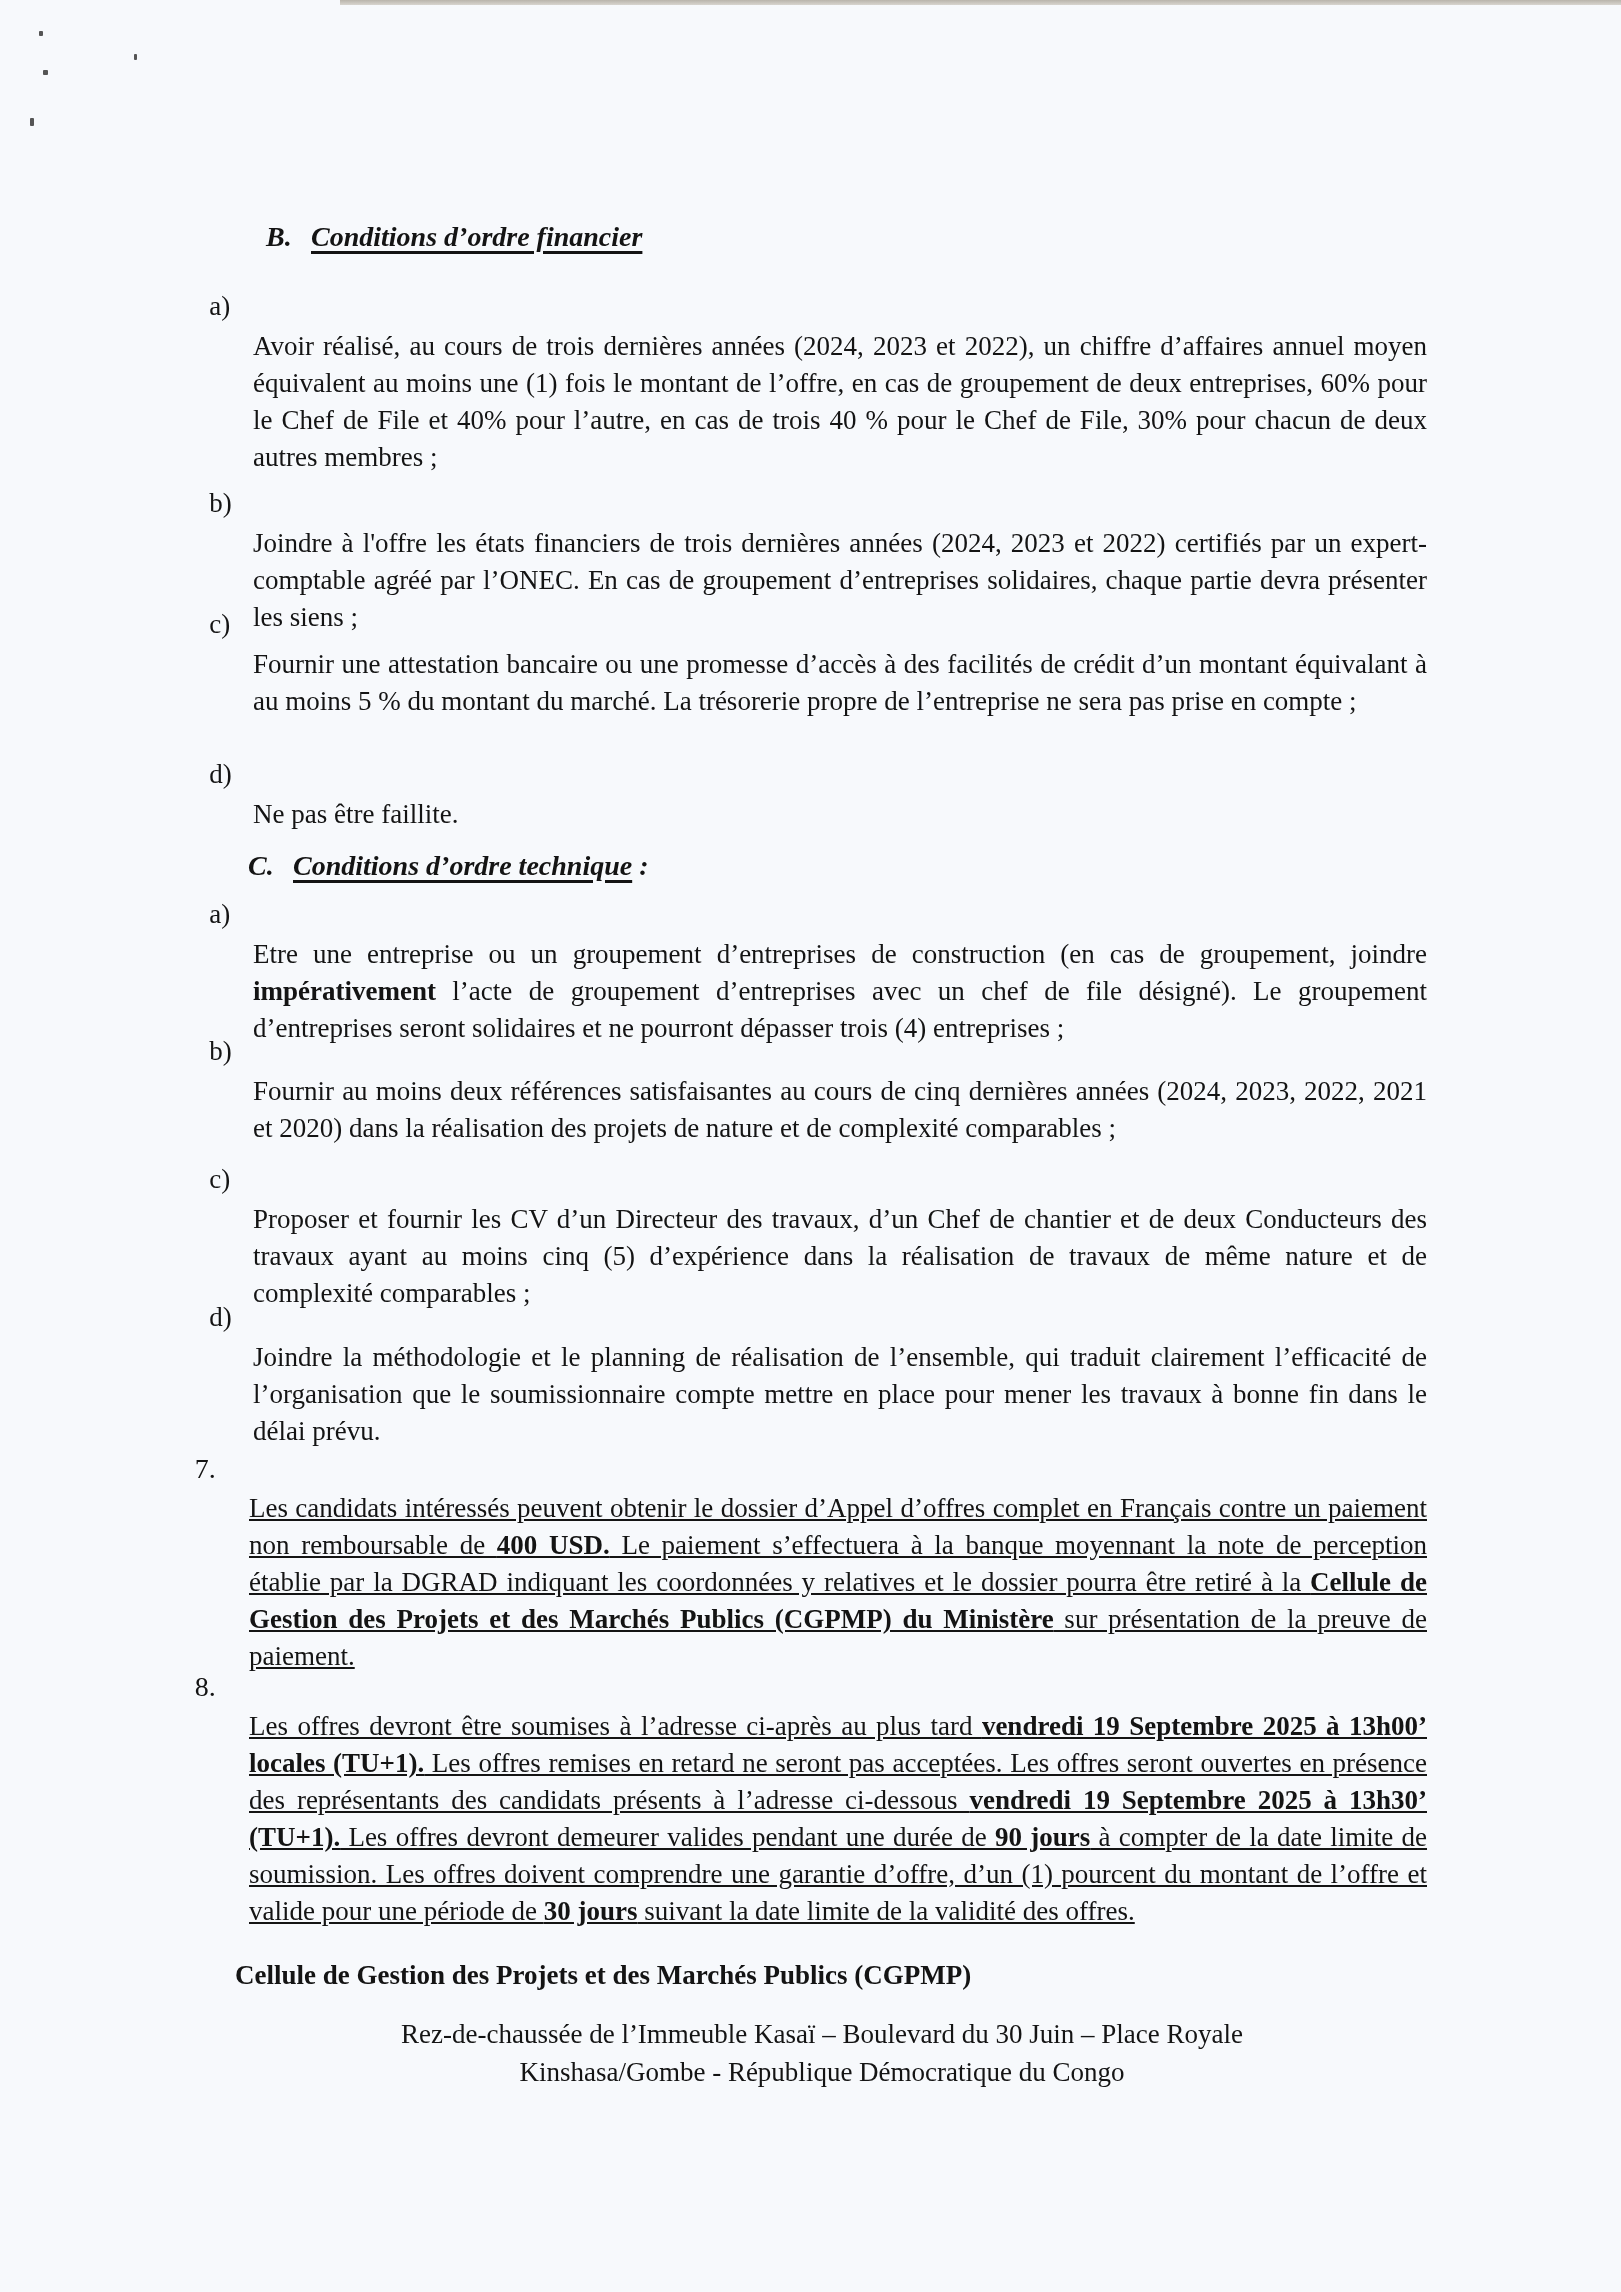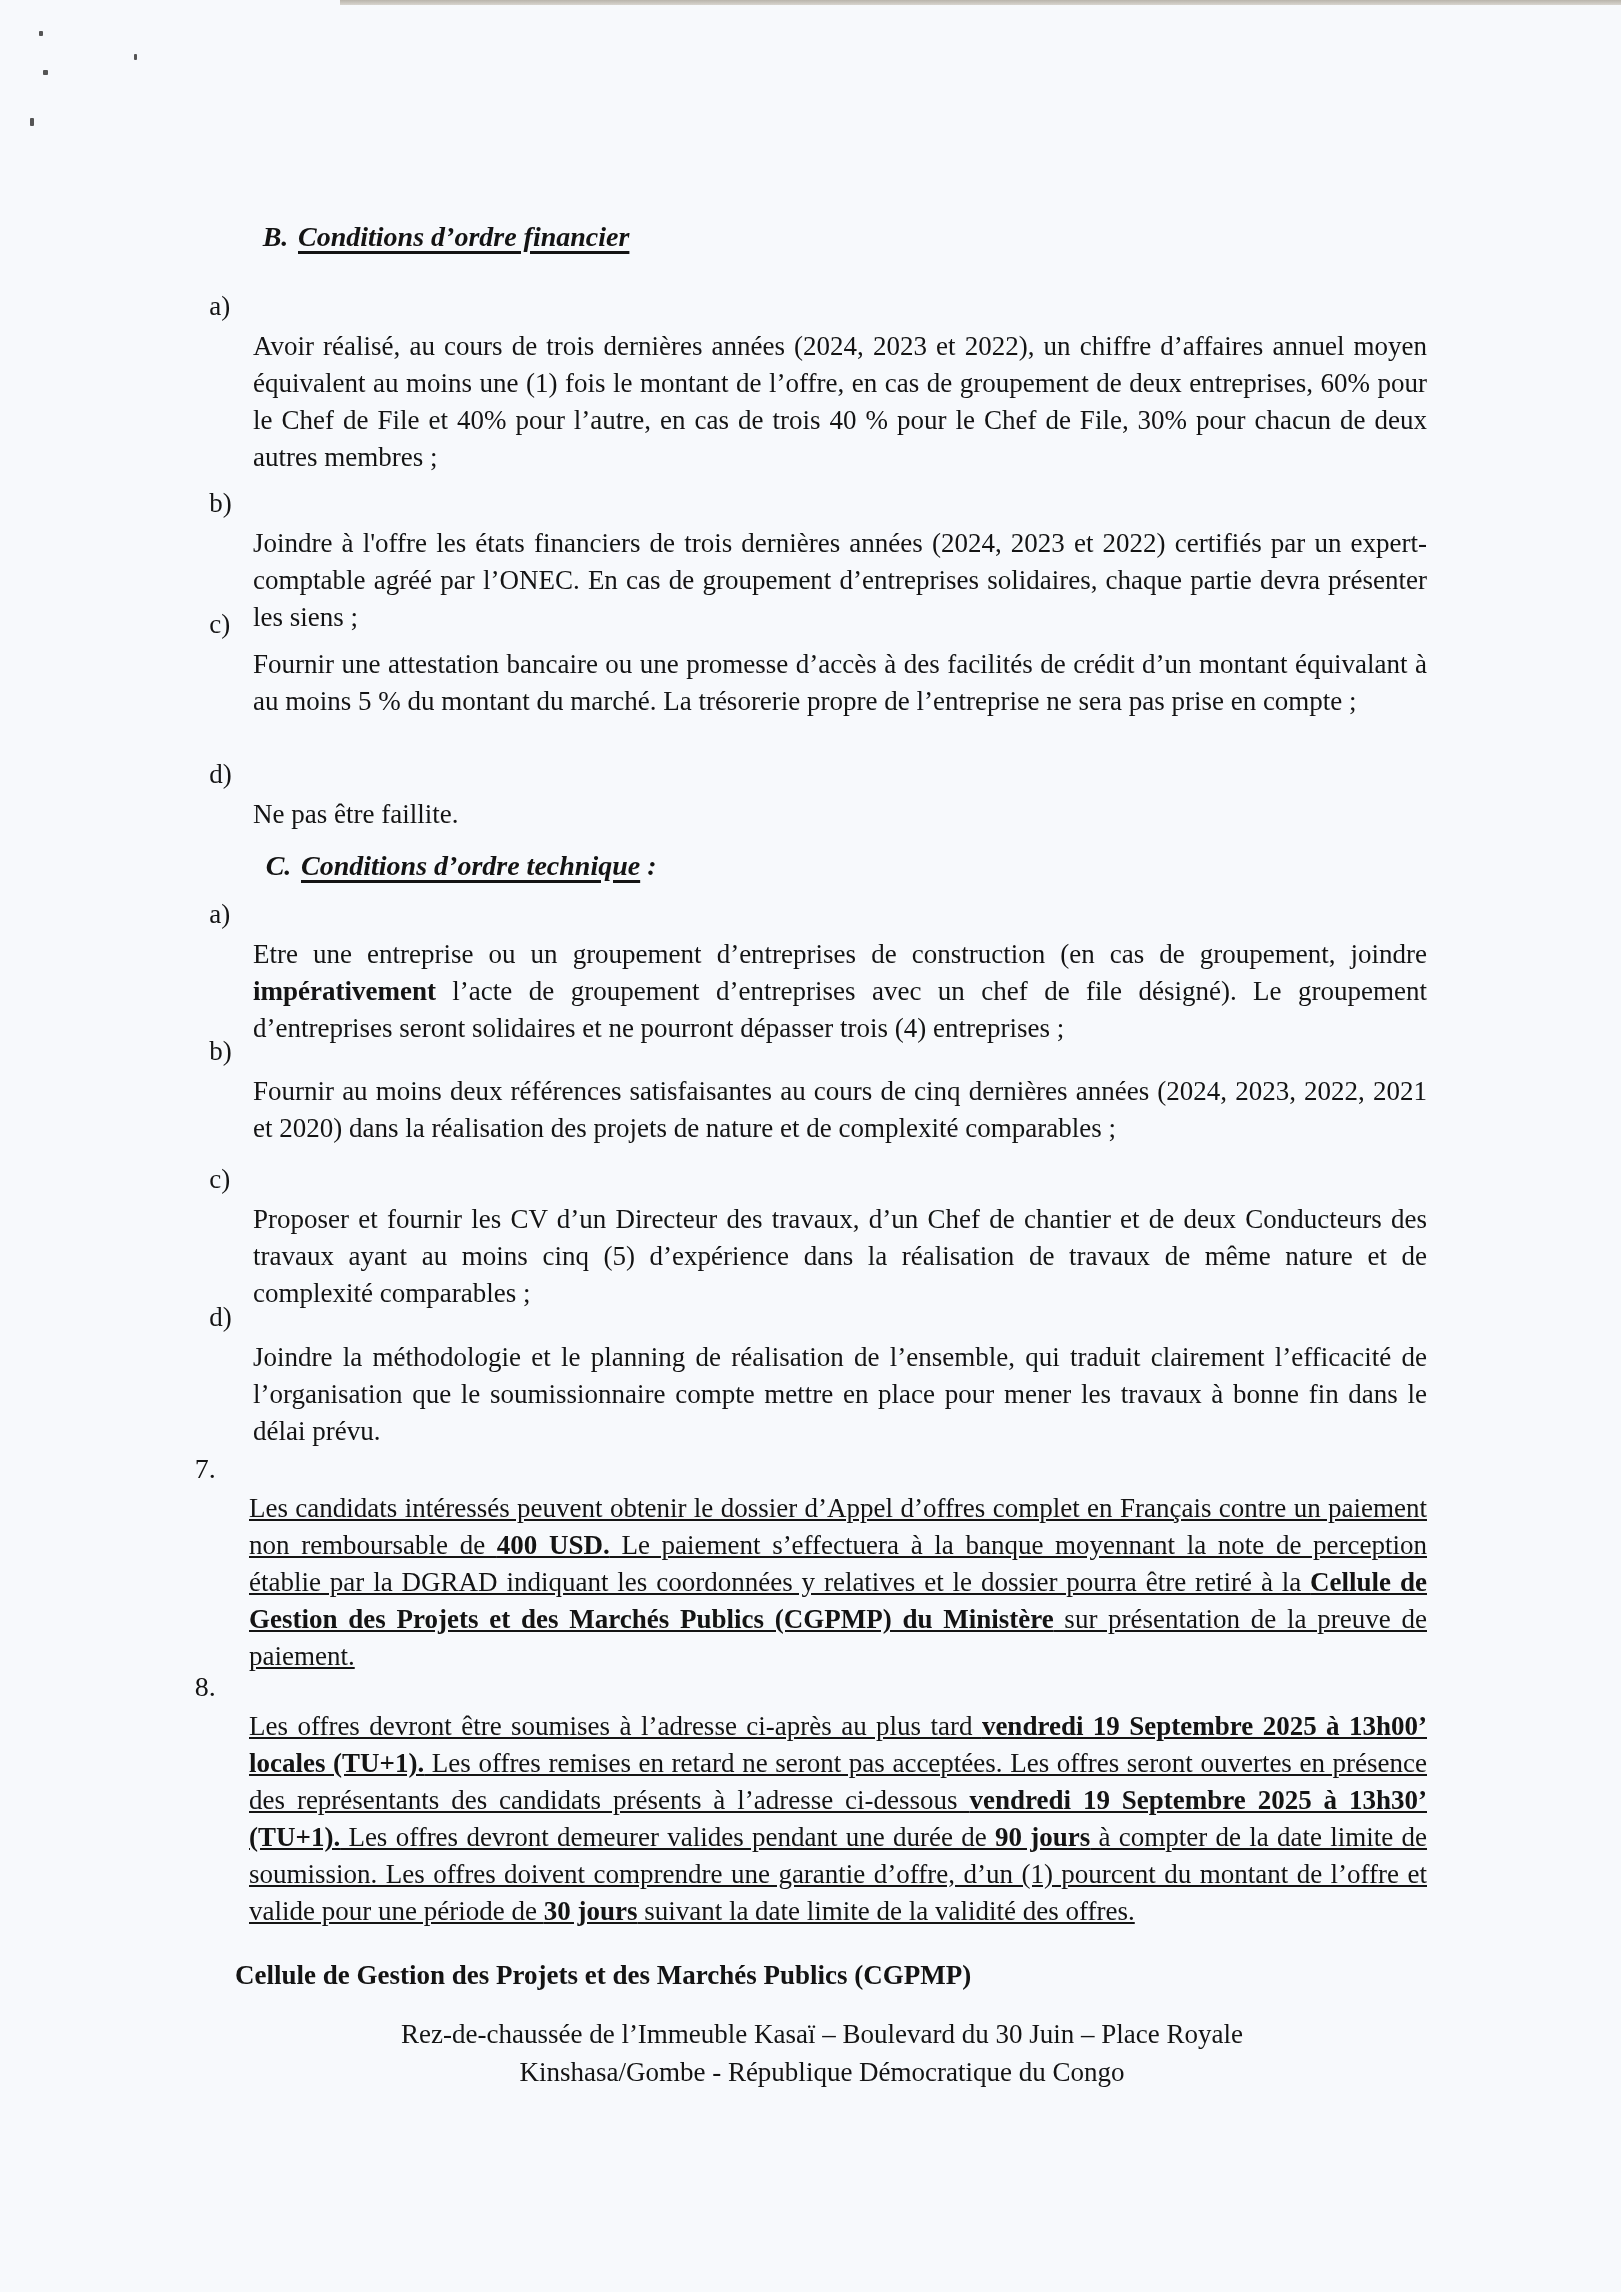--- a/index.html
+++ b/index.html
@@ -31,42 +31,42 @@
 </style>
 </head>
 <body>
 
 <div class="top-edge"></div>
 <div class="speck" style="left:39px;top:31px;width:3.6px;height:5.4px;"></div>
 <div class="speck" style="left:134px;top:54px;width:2.7px;height:6.3px;"></div>
 <div class="speck" style="left:43px;top:70px;width:4.5px;height:4.5px;"></div>
 <div class="speck" style="left:30px;top:118px;width:3.6px;height:8px;"></div>
 
-<div class="heading" style="left:253px;top:219px;text-align:center;">
+<div class="heading" style="left:266px;top:219px;">
   <span class="letter">B.</span><span class="title">Conditions d’ordre financier</span>
 </div>
 
 <div class="item" style="top:288px;">
   <span class="label">a)</span>
   <div class="text">Avoir réalisé, au cours de trois dernières années (2024, 2023 et 2022), un chiffre d’affaires annuel moyen équivalent au moins une (1) fois le montant de l’offre, en cas de groupement de deux entreprises, 60% pour le Chef de File et 40% pour l’autre, en cas de trois 40 % pour le Chef de File, 30% pour chacun de deux autres membres ;</div>
 </div>
 <div class="item" style="top:485px;">
   <span class="label">b)</span>
   <div class="text">Joindre à l'offre les états financiers de trois dernières années (2024, 2023 et 2022) certifiés par un expert-comptable agréé par l’ONEC. En cas de groupement d’entreprises solidaires, chaque partie devra présenter les siens ;</div>
 </div>
 <div class="item" style="top:606px;">
   <span class="label">c)</span>
   <div class="text">Fournir une attestation bancaire ou une promesse d’accès à des facilités de crédit d’un montant équivalant à au moins 5 % du montant du marché. La trésorerie propre de l’entreprise ne sera pas prise en compte ;</div>
 </div>
 <div class="item" style="top:756px;">
   <span class="label">d)</span>
   <div class="text">Ne pas être faillite.</div>
 </div>
 
-<div class="heading" style="left:256px;top:848px;text-align:center;">
+<div class="heading" style="left:248px;top:848px;">
   <span class="letter">C.</span><span class="title">Conditions d’ordre technique</span><span> :</span>
 </div>
 
 <div class="item" style="top:896px;">
   <span class="label">a)</span>
   <div class="text"><span>Etre une entreprise ou un groupement d’entreprises de construction (en cas de groupement, joindre </span><b>impérativement</b><span> l’acte de groupement d’entreprises avec un chef de file désigné). Le groupement d’entreprises seront solidaires et ne pourront dépasser trois (4) entreprises ;</span></div>
 </div>
 <div class="item" style="top:1033px;">
   <span class="label">b)</span>
   <div class="text">Fournir au moins deux références satisfaisantes au cours de cinq dernières années (2024, 2023, 2022, 2021 et 2020) dans la réalisation des projets de nature et de complexité comparables ;</div>

